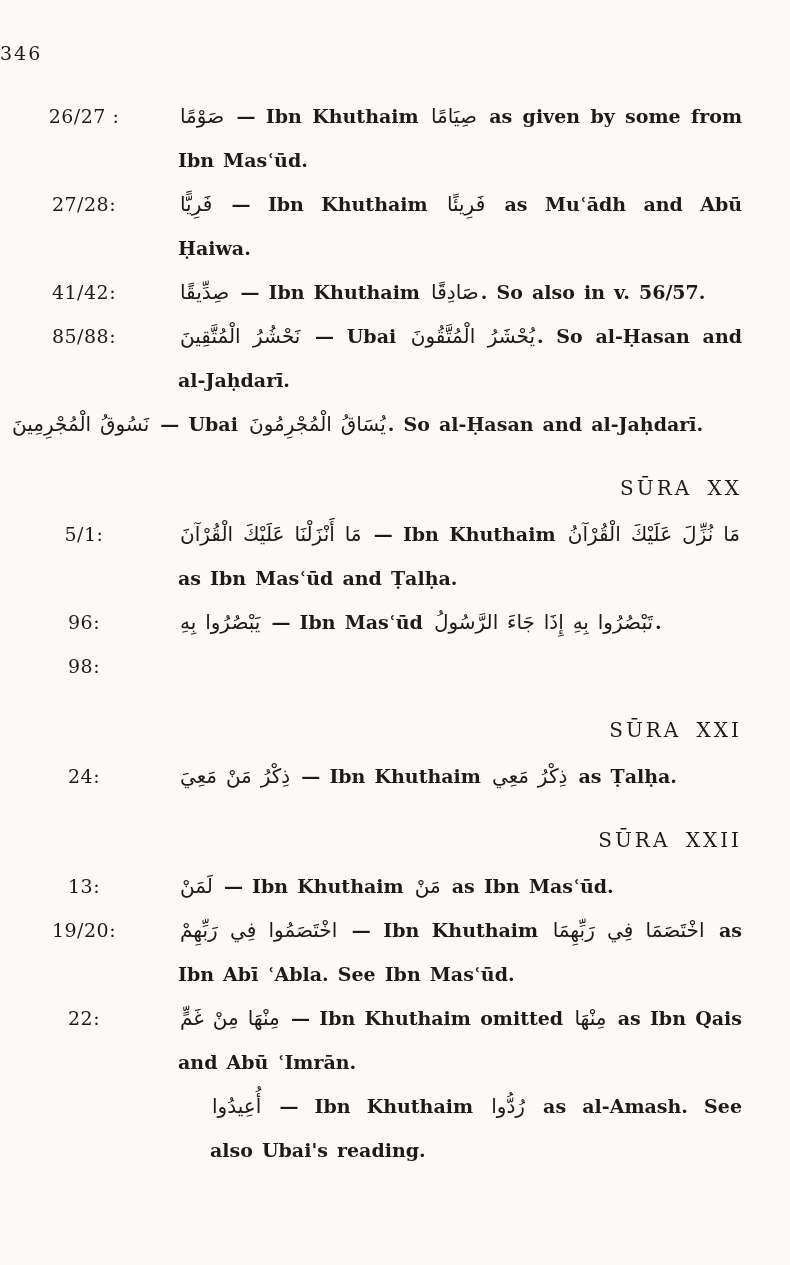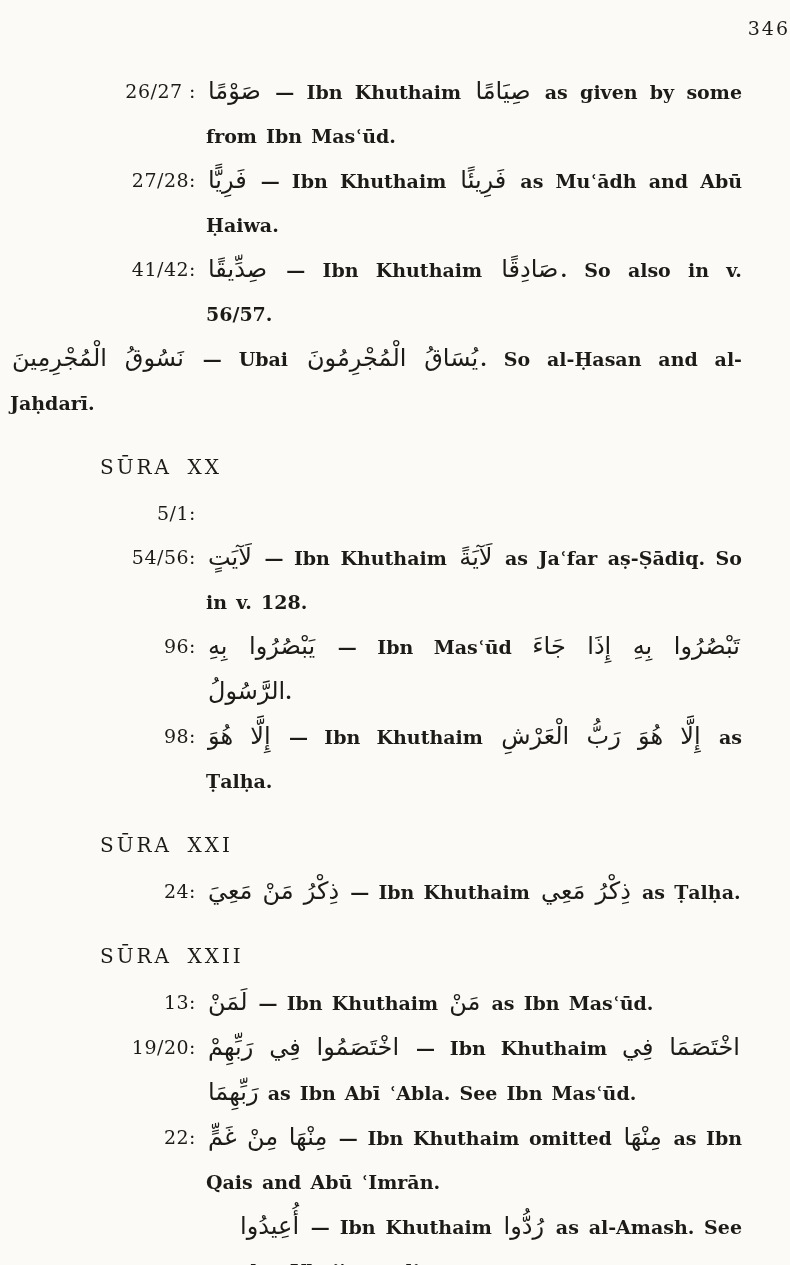--- a/index.html
+++ b/index.html
@@ -8,56 +8,55 @@
     width: 790px;
     height: 1265px;
     margin: 0 auto;
     background: #fbfaf6;
     color: #1c1b18;
     font-family: "DejaVu Serif", "Liberation Serif", serif;
     box-sizing: border-box;
     overflow: hidden;
   }
   .page-number {
-    text-align: right;
-    padding-top: 17px;
+    text-align: left;
+    padding-top: 42px;
     font-size: 19px;
     letter-spacing: 2px;
   }
   .content { margin-top: 30px; padding-right: 48px; }
   .sura-section { margin: 0; }
   .sura-heading {
-    text-align: left;
+    text-align: right;
     font-size: 20px;
     letter-spacing: 3px;
     word-spacing: 6px;
     line-height: 44px;
     margin-top: 20px;
     margin-bottom: 2px;
     padding-left: 100px; 
     box-sizing: border-box;
   }
   .entry { display: flex; font-size: 19px; line-height: 44px; }
   .ref {
     flex: 0 0 168px;
-    text-align: right;
+    text-align: center;
     white-space: pre;
     letter-spacing: 0.5px;
-    padding-left: 28px;
   }
   .body {
     flex: 1;
     margin-left: 10px;
     text-align: justify;
     word-spacing: 2.5px;
   }
   .entry.indent .body { padding-left: 32px; }
   .ar {
     font-family: "DejaVu Sans", sans-serif;
-    font-size: 24px;
+    font-size: 20px;
     direction: rtl;
     unicode-bidi: isolate;
     padding: 0 2px;
   }
   .en { unicode-bidi: isolate; font-weight: bold; }
 </style>
 </head>
 <body>
 
 <div class="page">
@@ -70,39 +69,39 @@
         </div>
         <div class="entry">
           <div class="ref">27/28:</div>
           <div class="body"><span class="ar" dir="rtl">فَرِيًّا</span><span class="en"> — Ibn Khuthaim </span><span class="ar" dir="rtl">فَرِيئًا</span><span class="en"> as Muʿādh and Abū Ḥaiwa.</span></div>
         </div>
         <div class="entry">
           <div class="ref">41/42:</div>
           <div class="body"><span class="ar" dir="rtl">صِدِّيقًا</span><span class="en"> — Ibn Khuthaim </span><span class="ar" dir="rtl">صَادِقًا</span><span class="en">. So also in v. 56/57.</span></div>
         </div>
         <div class="entry">
+          <div class="ref">85/88:</div>
+          <div class="body"><span class="ar" dir="rtl">نَحْشُرُ الْمُتَّقِينَ</span><span class="en"> — Ubai </span><span class="ar" dir="rtl">يُحْشَرُ الْمُتَّقُونَ</span><span class="en">. So al-Ḥasan and al-Jaḥdarī.</span></div>
+        </div>
+        <div class="entry">
           <div class="body"><span class="ar" dir="rtl">نَسُوقُ الْمُجْرِمِينَ</span><span class="en"> — Ubai </span><span class="ar" dir="rtl">يُسَاقُ الْمُجْرِمُونَ</span><span class="en">. So al-Ḥasan and al-Jaḥdarī.</span></div>
         </div>
       </div>
       <div class="sura-section">
         <div class="sura-heading">SŪRA XX</div>
         <div class="entry">
           <div class="ref">5/1:</div>
-        </div>
-        <div class="entry">
-          <div class="ref">54/56:</div>
-          <div class="body"><span class="ar" dir="rtl">لَآيَتٍ</span><span class="en"> — Ibn Khuthaim </span><span class="ar" dir="rtl">لَآيَةً</span><span class="en"> as Jaʿfar aṣ-Ṣādiq. So in v. 128.</span></div>
+          <div class="body"><span class="ar" dir="rtl">مَا أَنْزَلْنَا عَلَيْكَ الْقُرْآنَ</span><span class="en"> — Ibn Khuthaim </span><span class="ar" dir="rtl">مَا نُزِّلَ عَلَيْكَ الْقُرْآنُ</span><span class="en"> as Ibn Masʿūd and Ṭalḥa.</span></div>
         </div>
         <div class="entry">
           <div class="ref">96:</div>
           <div class="body"><span class="ar" dir="rtl">يَبْصُرُوا بِهِ</span><span class="en"> — Ibn Masʿūd </span><span class="ar" dir="rtl">تَبْصُرُوا بِهِ إِذَا جَاءَ الرَّسُولُ</span><span class="en">.</span></div>
         </div>
         <div class="entry">
           <div class="ref">98:</div>
-          <div class="body"><span class="ar" dir="rtl">إِلَّا هُوَ</span><span class="en"> — Ibn Khuthaim </span><span class="ar" dir="rtl">إِلَّا هُوَ رَبُّ الْعَرْشِ</span><span class="en"> as Ṭalḥa.</span></div>
         </div>
       </div>
       <div class="sura-section">
         <div class="sura-heading">SŪRA XXI</div>
         <div class="entry">
           <div class="ref">24:</div>
           <div class="body"><span class="ar" dir="rtl">ذِكْرُ مَنْ مَعِيَ</span><span class="en"> — Ibn Khuthaim </span><span class="ar" dir="rtl">ذِكْرُ مَعِي</span><span class="en"> as Ṭalḥa.</span></div>
         </div>
       </div>
       <div class="sura-section">

